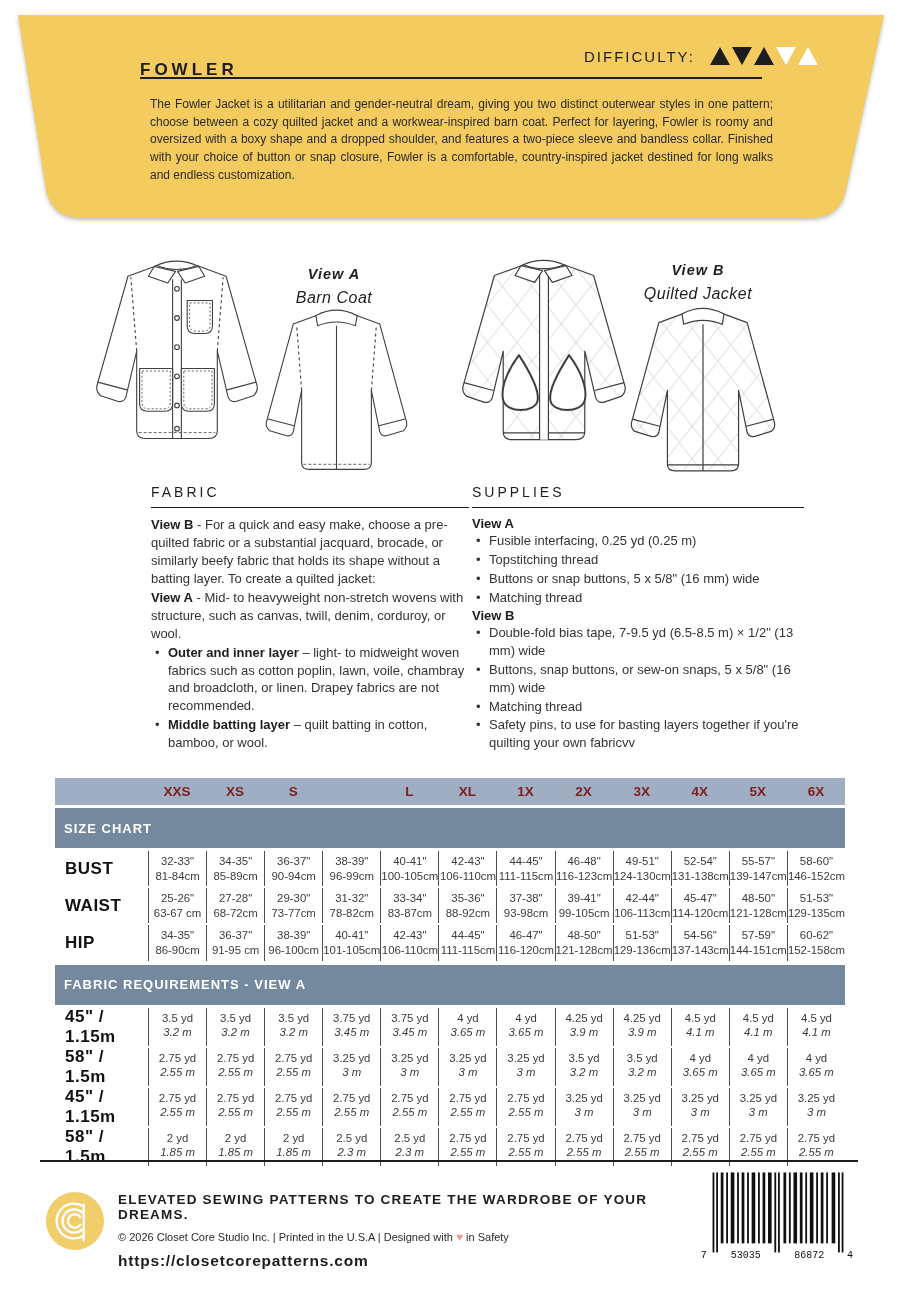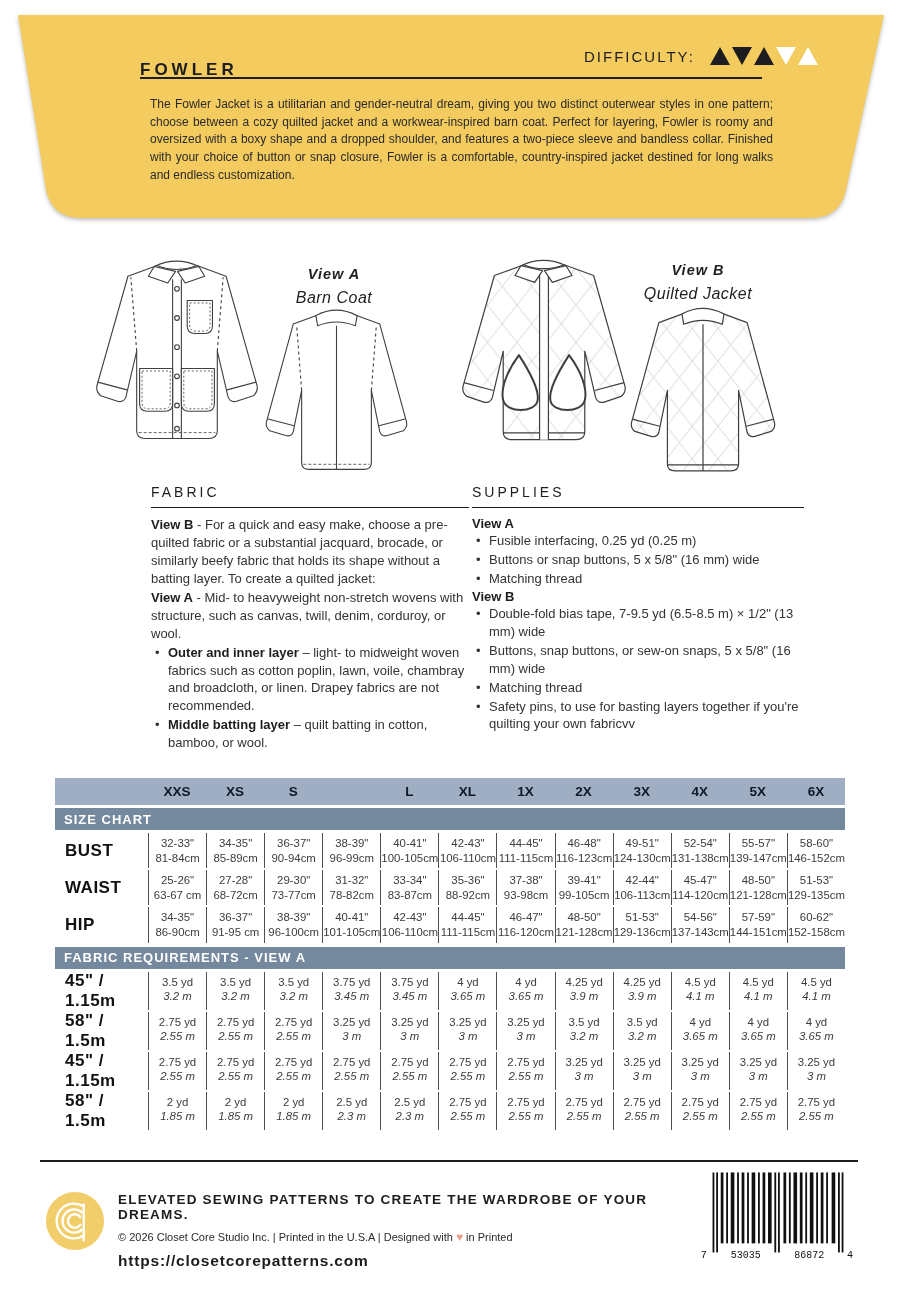--- a/index.html
+++ b/index.html
@@ -47,23 +47,23 @@
   .sub-head{margin:1px 0;font-size:13px;font-weight:700;color:#1d1d1f;}
   .blist{list-style:none;margin:1px 0;padding:0;}
   .blist li{position:relative;padding-left:17px;font-size:13px;line-height:1.38;color:#333;margin:1px 0;}
   .blist li::before{content:"•";position:absolute;left:4px;color:#333;}
   .blist.bold-lead li strong{color:#1d1d1f;}
 
   
   .tables{position:absolute;left:55px;top:778px;width:790px;}
   .srow,.trow{display:grid;grid-template-columns:93px repeat(12,1fr);}
   .size-header{background:#9FAEC2;height:27px;align-items:center;margin-bottom:2px;}
-  .shead{color:#0f172a;font-weight:700;font-size:13.5px;text-align:center;}
+  .shead{color:#7f1d1d;font-weight:700;font-size:13.5px;text-align:center;}
   .band{background:#74889E;color:#fff;font-weight:700;font-size:13px;letter-spacing:1px;
-        height:22px;display:flex;align-items:center;padding-left:9px;margin-top:3px;margin-bottom:2px;}
+        height:40px;display:flex;align-items:center;padding-left:9px;margin-top:3px;margin-bottom:2px;}
   .tcell{border-left:1px solid #4f4f4f;text-align:center;padding:3px 0;margin:1px 0;}
   .tlabel{display:flex;align-items:center;font-weight:700;font-size:17px;color:#111;
           padding-left:10px;letter-spacing:0.5px;}
   .cl1,.cl2{font-size:11.4px;line-height:1.28;color:#3c3c3c;white-space:nowrap;}
   .cl2.it{font-style:italic;}
 
   
   .footer-rule{position:absolute;left:40px;top:1160px;width:818px;height:2px;background:#1d1d1f;}
   .logo{position:absolute;left:44px;top:1190px;width:62px;height:62px;}
   .footer-text{position:absolute;left:118px;top:1192px;width:560px;}
@@ -190,20 +190,21 @@
         <li><strong>Outer and inner layer</strong> – light- to midweight woven fabrics such as cotton poplin, lawn, voile, chambray and broadcloth, or linen. Drapey fabrics are not recommended.</li>
         <li><strong>Middle batting layer</strong> – quilt batting in cotton, bamboo, or wool.</li>
       </ul>
   </div>
 
   <div class="col supplies-col">
     <div class="sec-head">SUPPLIES</div>
     <p class="sub-head">View A</p>
     <ul id="suppliesA" class="blist">
         <li>Fusible interfacing, 0.25 yd (0.25 m)</li>
+        <li>Topstitching thread</li>
         <li>Buttons or snap buttons, 5 x 5/8" (16 mm) wide</li>
         <li>Matching thread</li>
       </ul>
     <p class="sub-head">View B</p>
     <ul id="suppliesB" class="blist">
         <li>Double-fold bias tape, 7-9.5 yd (6.5-8.5 m) × 1/2" (13 mm) wide</li>
         <li>Buttons, snap buttons, or sew-on snaps, 5 x 5/8" (16 mm) wide</li>
         <li>Matching thread</li>
         <li>Safety pins, to use for basting layers together if you're quilting your own fabricvv</li>
       </ul>
@@ -597,21 +598,21 @@
     <circle cx="32" cy="32" r="30" fill="#F2CE6B"></circle>
     <g fill="none" stroke="#fff" stroke-width="2.4" stroke-linecap="round">
       <path d="M41 17 A18 18 0 1 0 41 47"></path>
       <path d="M39 23 A12 12 0 1 0 39 41"></path>
       <path d="M37.5 28 A7 7 0 1 0 37.5 36"></path>
       <path d="M41 15 L41 52"></path>
     </g>
   </svg>
   <div class="footer-text">
     <div class="tagline">ELEVATED SEWING PATTERNS TO CREATE THE WARDROBE OF YOUR DREAMS.</div>
-    <div class="copyright"><span>© 2026 Closet Core Studio Inc. | Printed in the U.S.A | Designed with </span><span class="heart">♥</span><span> in Printed</span></div>
+    <div class="copyright"><span>© 2026 Closet Core Studio Inc. | Printed in the U.S.A | Designed with </span><span class="heart">♥</span><span> in Safety</span></div>
     <div class="url">https://closetcorepatterns.com</div>
   </div>
 
   <svg class="barcode" viewBox="-16 0 176 102">
     <g fill="#111">
       <rect x="0" y="2" width="2" height="88"></rect>
         <rect x="4" y="2" width="2" height="88"></rect>
       <rect x="9" y="2" width="3" height="78"></rect>
         <rect x="15" y="2" width="2" height="78"></rect>
       <rect x="20" y="2" width="4" height="78"></rect>

